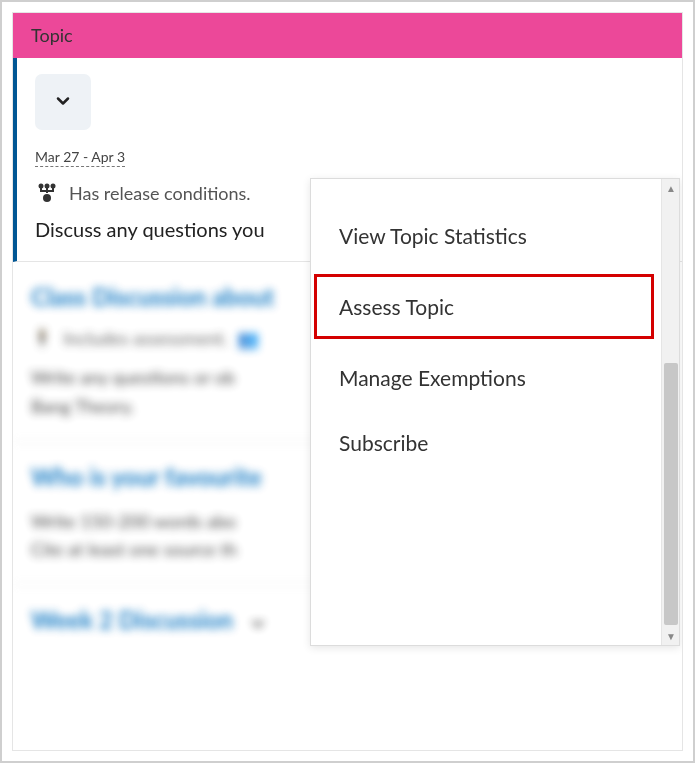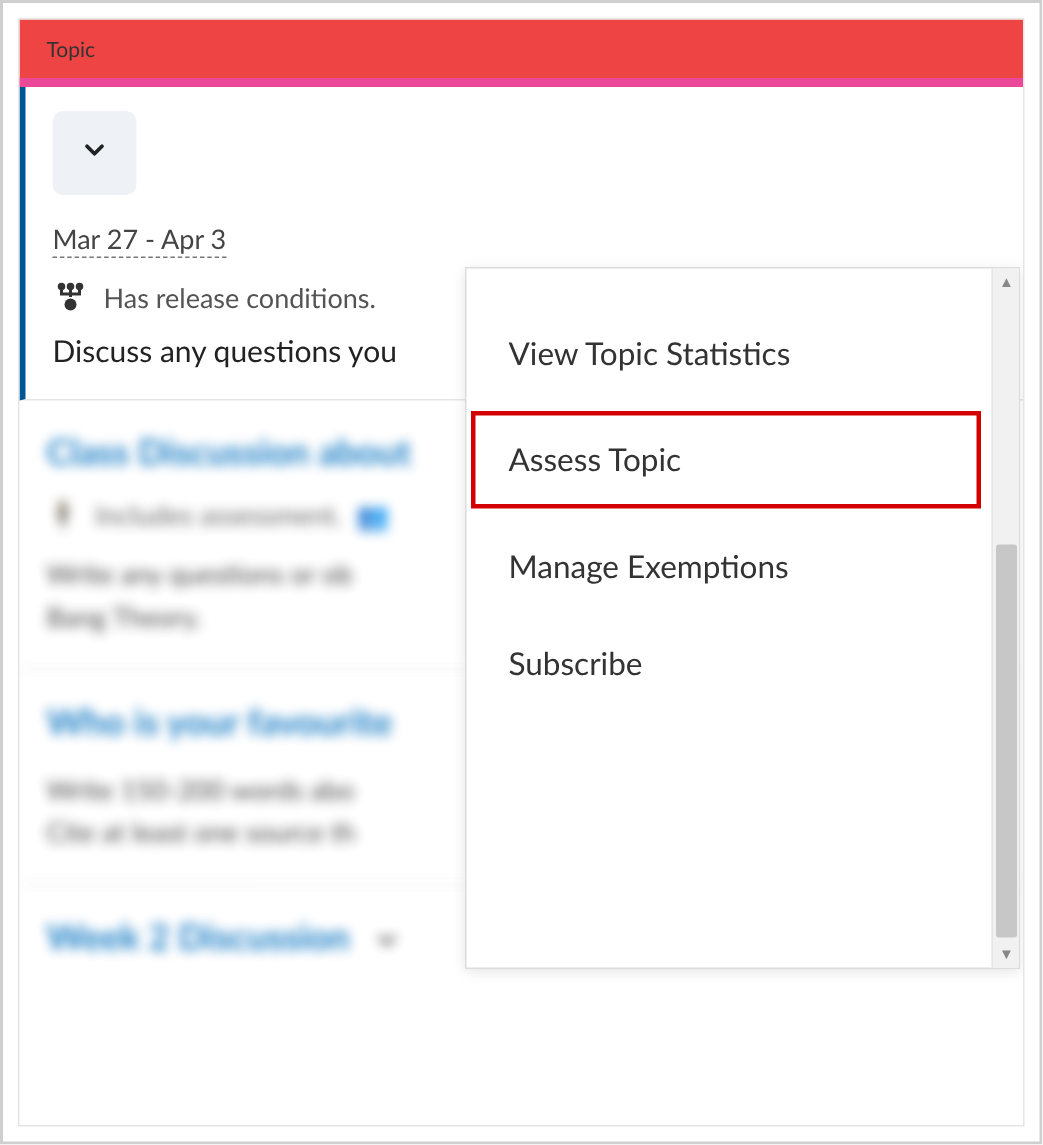--- a/index.html
+++ b/index.html
@@ -16,24 +16,24 @@
     padding: 10px;
     position: relative;
   }
   .inner {
     border: 1px solid #e5e5e5;
     height: 100%;
     position: relative;
     overflow: hidden;
   }
   .topic-header {
-    background: #ef4444;
-    border-bottom: 6px solid #ec4899;
+    background: #ec4899;
+    border-bottom: 1px solid #ec4899;
     padding: 11px 18px;
-    font-size: 14px;
+    font-size: 18px;
     color: #333;
   }
   .topic-card {
     border-left: 4px solid #005694;
     padding: 16px 18px 20px 18px;
     border-bottom: 1px solid #e5e5e5;
   }
   .title-row {
     display: flex;
     align-items: center;
@@ -51,21 +51,21 @@
     background: #eef2f6;
     border-radius: 7px;
     display: flex;
     align-items: center;
     justify-content: center;
     cursor: pointer;
   }
   .chev-btn svg { width: 20px; height: 20px; }
   .date-range {
     margin-top: 18px;
-    font-size: 18px;
+    font-size: 14px;
     color: #444;
     border-bottom: 1px dashed #777;
     display: inline-block;
     padding-bottom: 1px;
   }
   .cond-row {
     display: flex;
     align-items: center;
     gap: 10px;
     margin-top: 14px;

